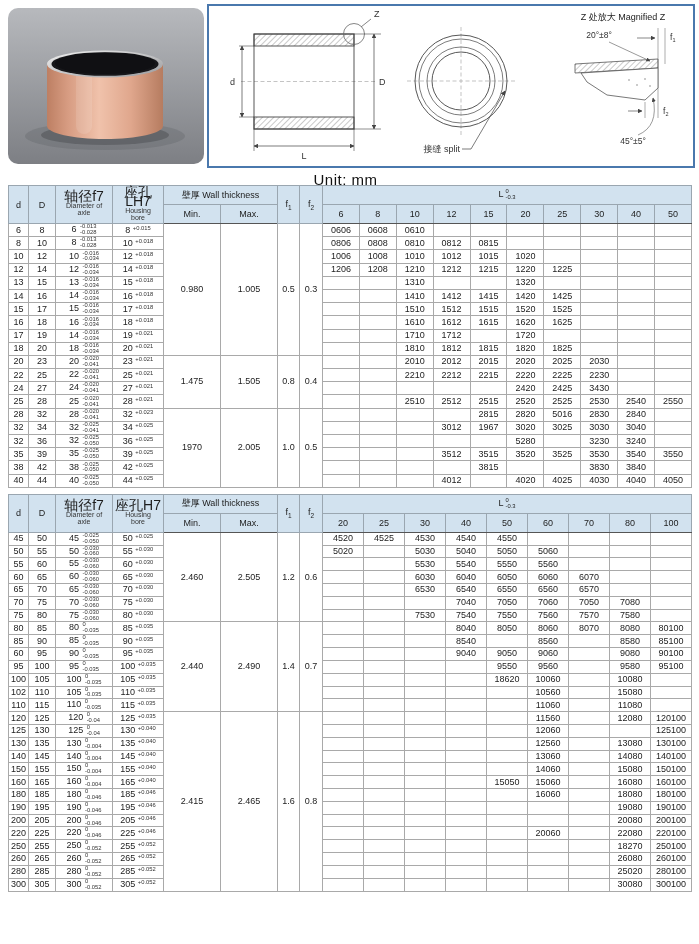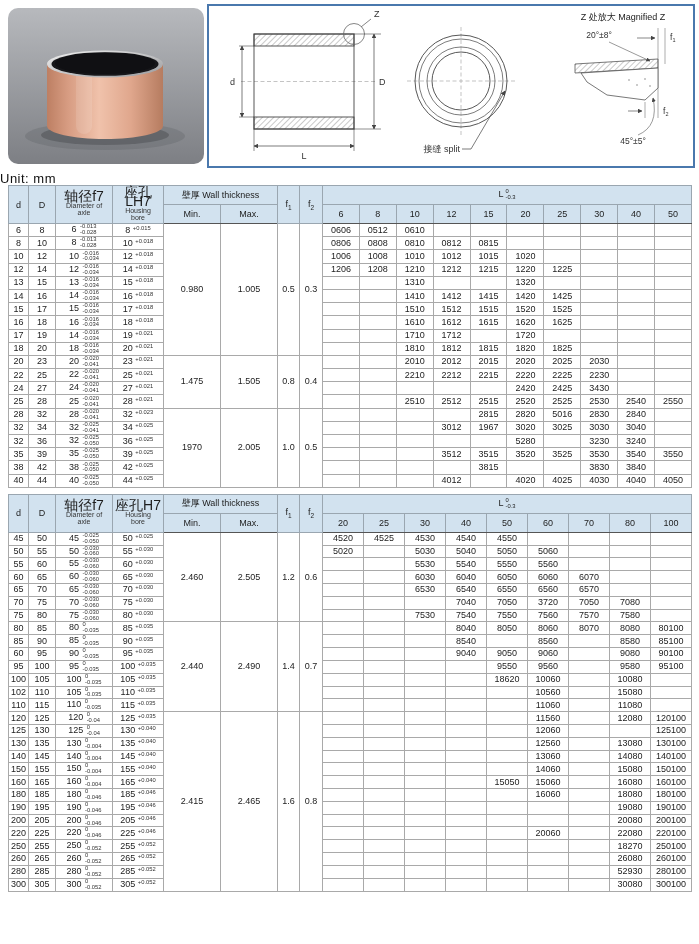--- a/index.html
+++ b/index.html
@@ -1,21 +1,21 @@
 <!DOCTYPE html>
 <html><head>
 <meta charset="utf-8">
 <style>
 *{box-sizing:border-box;margin:0;padding:0}
 html,body{width:699px;height:944px;overflow:hidden}
 body{background:#ffffff;font-family:"Liberation Sans",sans-serif;position:relative;color:#222}
 .top{position:absolute;left:0;top:0;width:699px;height:170px}
 .photo{position:absolute;left:8px;top:8px;width:196px;height:156px}
 .panel{position:absolute;left:207px;top:4px;width:488px;height:164px;border:2px solid #4a78ad;background:#fff}
-.unit{position:absolute;left:0;top:171px;width:691px;text-align:left;font-size:13px;color:#111;letter-spacing:.5px}
+.unit{position:absolute;left:0;top:171px;width:691px;text-align:center;font-size:15px;color:#111;letter-spacing:.5px}
 .tables{position:absolute;left:8px;top:185px;width:683px}
 #table2{margin-top:6px}
 table.spec{border-collapse:collapse;table-layout:fixed;width:683px;border:1.4px solid #555;background:#fff}
 .spec th{background:#d2e2ef;font-weight:normal;font-size:9px;border:1px solid #9aa6b0;height:19px;padding:0;text-align:center;vertical-align:middle;color:#1d1d1d}
 .spec thead tr:last-child th{border-bottom:1.4px solid #555}
 .spec td{border:1px solid #a9a9a9;font-size:9px;text-align:center;vertical-align:middle;padding:0;height:13.2px;line-height:1;background:#fff}
 .t2 td{height:12.6px}
 tr.gs td{border-top:1.6px solid #555}
 .hd{font-size:10px}
 .cjk{font-size:14px;line-height:9.5px}
@@ -194,21 +194,21 @@
           <tr>
             <td>6</td>
             <td>8</td>
             <td>6 <span class="tol"><span>-0.013</span><span>-0.028</span></span></td>
             <td>8 <span class="bsup">+0.015</span></td>
             <td class="wt" rowspan="10">0.980</td>
             <td class="wt" rowspan="10">1.005</td>
             <td class="wt" rowspan="10">0.5</td>
             <td class="wt" rowspan="10">0.3</td>
             <td>0606</td>
-            <td>0512</td>
+            <td>0608</td>
             <td>0610</td>
             <td></td>
             <td></td>
             <td></td>
             <td></td>
             <td></td>
             <td></td>
             <td></td>
           </tr>
           <tr>
@@ -663,21 +663,21 @@
           <tr>
             <td>70</td>
             <td>75</td>
             <td>70 <span class="tol"><span>-0.030</span><span>-0.060</span></span></td>
             <td>75 <span class="bsup">+0.030</span></td>
             <td></td>
             <td></td>
             <td></td>
             <td>7040</td>
             <td>7050</td>
-            <td>3720</td>
+            <td>7060</td>
             <td>7050</td>
             <td>7080</td>
             <td></td>
           </tr>
           <tr>
             <td>75</td>
             <td>80</td>
             <td>75 <span class="tol"><span>-0.030</span><span>-0.060</span></span></td>
             <td>80 <span class="bsup">+0.030</span></td>
             <td></td>
@@ -988,21 +988,21 @@
             <td>285</td>
             <td>280 <span class="tol"><span>0</span><span>-0.052</span></span></td>
             <td>285 <span class="bsup">+0.052</span></td>
             <td></td>
             <td></td>
             <td></td>
             <td></td>
             <td></td>
             <td></td>
             <td></td>
-            <td>52930</td>
+            <td>25020</td>
             <td>280100</td>
           </tr>
           <tr>
             <td>300</td>
             <td>305</td>
             <td>300 <span class="tol"><span>0</span><span>-0.052</span></span></td>
             <td>305 <span class="bsup">+0.052</span></td>
             <td></td>
             <td></td>
             <td></td>

